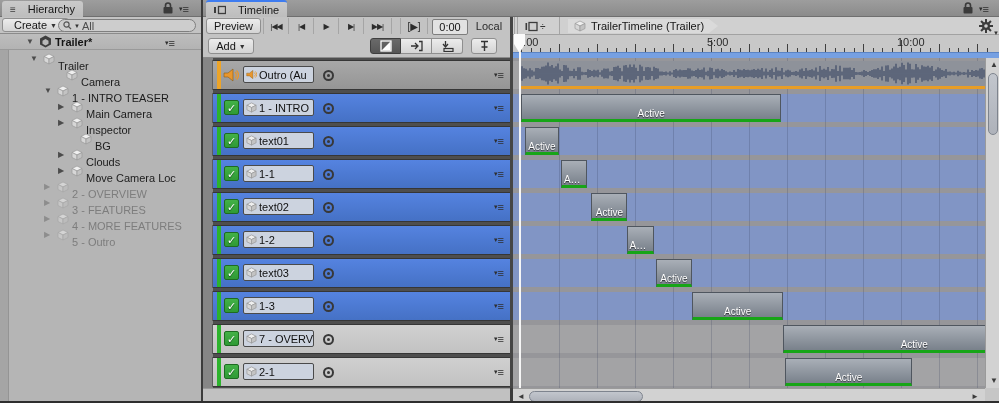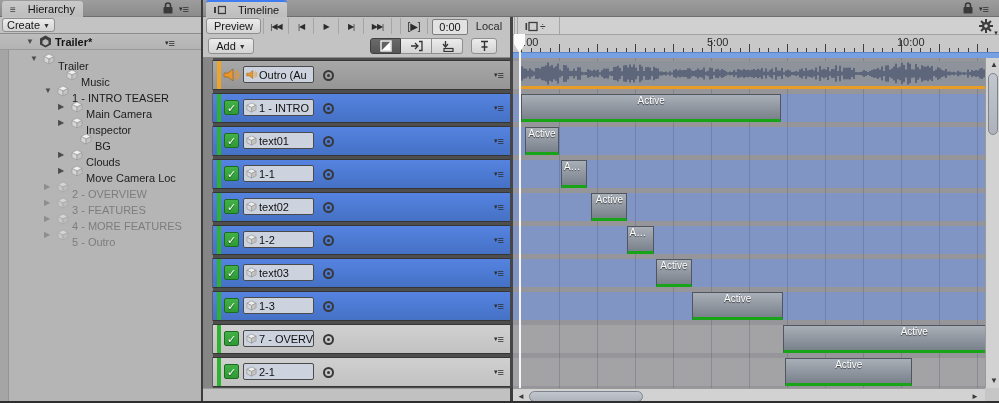--- a/index.html
+++ b/index.html
@@ -70,21 +70,21 @@
   .rec{position:absolute;left:110px;top:9px;width:11px;height:11px;border:2px solid #383838;border-radius:50%;box-sizing:border-box;}
   .rec::after{content:"";position:absolute;left:2px;top:2px;width:3px;height:3px;border-radius:50%;background:#383838;}
   .tmenu{position:absolute;right:6px;top:8px;}
   
   .clips{background:#96969a;overflow:hidden;}
   .band{position:absolute;left:0;width:472px;height:28px;}
   .band.sel{background:#8195c5;}
   .band.unsel{background:#a3a3a5;}
   .gline{position:absolute;top:0;bottom:0;width:1px;background:rgba(50,60,92,.22);z-index:2;}
   .clip{position:absolute;height:28px;box-sizing:border-box;border:1px solid #4f565f;border-bottom:3px solid #17a517;
-        background:linear-gradient(#a9afb7,#79818b);z-index:3;display:flex;align-items:flex-start;justify-content:center;
+        background:linear-gradient(#a9afb7,#79818b);z-index:3;display:flex;align-items:flex-end;justify-content:center;
         overflow:hidden;}
   .clip .cl{color:#fff;font-size:10px;text-shadow:0 1px 1px rgba(0,0,0,.65);white-space:nowrap;overflow:hidden;
         text-overflow:ellipsis;padding:0 2px;}
   .aclip{position:absolute;height:28px;box-sizing:border-box;background:#8e929a;border-bottom:3px solid #e79d26;z-index:3;overflow:hidden;}
   .phline{position:absolute;width:1.5px;background:#f6f6f6;z-index:15;}
   .phmarker{position:absolute;width:11px;height:19px;background:#fbfbfb;z-index:16;
             clip-path:polygon(0 0,100% 0,100% 52%,50% 100%,0 52%);filter:drop-shadow(0 0 1px #777);}
   
   .sbar{background:#d2d2d2;box-sizing:border-box;}
   .sthumb{position:absolute;background:linear-gradient(#c2c6cd,#aeb2ba);border:1px solid #7e848e;border-radius:6px;box-sizing:border-box;}
@@ -106,24 +106,34 @@
         <span>
           <svg width="10" height="12" viewBox="0 0 10 12">
               <rect x="0.5" y="5" width="9" height="6.5" rx="1" fill="#3a3a3a"></rect>
               <path d="M2.5 5V3.5a2.5 2.5 0 0 1 5 0V5" stroke="#3a3a3a" stroke-width="1.6" fill="none"></path>
             </svg>
         </span>
         <span class="menuglyph"><i>▾</i>≡</span>
       </div>
     </div>
     <div class="abs htoolbar" style="left:0;top:17px;width:201px;height:17px;">
-      <button class="btn abs" style="left:2px;top:1px;height:14px;width:53px;">
+      <button class="btn abs" style="left:2px;top:1px;height:14px;width:67px;">
         <span>Create</span>
           <span class="carat">▼</span>
       </button>
+      <div class="search">
+        <span style="line-height:0;">
+          <svg width="9" height="9" viewBox="0 0 9 9">
+              <circle cx="3.5" cy="3.5" r="2.6" fill="none" stroke="#555" stroke-width="1.2"></circle>
+              <path d="M5.6 5.6 L8 8" stroke="#555" stroke-width="1.2"></path>
+            </svg>
+        </span>
+        <span class="carat" style="font-size:6px;">▼</span>
+        <span>All</span>
+      </div>
     </div>
     <div class="abs scene-row" style="left:0;top:34px;width:201px;height:16px;">
       <span class="arrow" style="margin-left:26px;width:13px;">▼</span>
       <span style="margin-right:3px;line-height:0;">
         <svg width="13" height="13" viewBox="0 0 13 13">
             <path d="M6.5 0.5 L12 3.5 L12 9.5 L6.5 12.5 L1 9.5 L1 3.5 Z" fill="#3f3f3f"></path>
             <path d="M6.5 4 L9.5 5.7 L9.5 8.8 L6.5 10.5 L3.5 8.8 L3.5 5.7 Z" fill="#b9b9b9"></path>
           </svg>
       </span>
       <span style="font-weight:bold;">Trailer*</span>
@@ -140,21 +150,21 @@
             </svg></span>
           <span class="hlabel">Trailer</span>
         </div>
         <div class="hrow" style="padding-left: 35px;">
           <span class="arrow" style="width: 22px;"></span>
           <span class="cicon"><svg width="12" height="12" viewBox="0 0 12 12">
               <path d="M6 1 L11 3.5 L6 6 L1 3.5 Z" fill="#efefef" stroke="#9a9a9a" stroke-width="0.7"></path>
               <path d="M1 3.5 L6 6 L6 11 L1 8.5 Z" fill="#d7d7d7" stroke="#9a9a9a" stroke-width="0.7"></path>
               <path d="M11 3.5 L6 6 L6 11 L11 8.5 Z" fill="#c3c3c3" stroke="#9a9a9a" stroke-width="0.7"></path>
             </svg></span>
-          <span class="hlabel">Music</span>
+          <span class="hlabel">Camera</span>
         </div>
         <div class="hrow" style="padding-left: 35px;">
           <span class="arrow" style="width: 13px;">▼</span>
           <span class="cicon"><svg width="12" height="12" viewBox="0 0 12 12">
               <path d="M6 1 L11 3.5 L6 6 L1 3.5 Z" fill="#efefef" stroke="#9a9a9a" stroke-width="0.7"></path>
               <path d="M1 3.5 L6 6 L6 11 L1 8.5 Z" fill="#d7d7d7" stroke="#9a9a9a" stroke-width="0.7"></path>
               <path d="M11 3.5 L6 6 L6 11 L11 8.5 Z" fill="#c3c3c3" stroke="#9a9a9a" stroke-width="0.7"></path>
             </svg></span>
           <span class="hlabel">1 - INTRO TEASER</span>
         </div>
@@ -320,20 +330,28 @@
       <div class="abs sep" style="left:1px;top:0;width:1px;height:17px;background:#a5a5a5;"></div>
       <div class="abs sep" style="left:4px;top:0;width:1px;height:17px;background:#a5a5a5;"></div>
       <div class="abs" style="left:12px;top:2px;width:30px;height:14px;display:flex;align-items:center;gap:2px;">
         <svg width="13" height="11" viewBox="0 0 13 11">
             <rect x="0.5" y="2" width="1.6" height="7" fill="#3c3c3c"></rect>
             <rect x="4" y="1.5" width="8" height="8" fill="none" stroke="#3c3c3c" stroke-width="1.3"></rect>
           </svg>
         <span style="font-size:10px;color:#333;">÷</span>
       </div>
       <div class="abs sep" style="left:46px;top:0;width:1px;height:17px;background:#a5a5a5;"></div>
+      <div class="crumb">
+        <span class="cicon" style="width:12px;height:12px;"><svg width="12" height="12" viewBox="0 0 12 12">
+              <path d="M6 1 L11 3.5 L6 6 L1 3.5 Z" fill="#efefef" stroke="#9a9a9a" stroke-width="0.7"></path>
+              <path d="M1 3.5 L6 6 L6 11 L1 8.5 Z" fill="#d7d7d7" stroke="#9a9a9a" stroke-width="0.7"></path>
+              <path d="M11 3.5 L6 6 L6 11 L11 8.5 Z" fill="#c3c3c3" stroke="#9a9a9a" stroke-width="0.7"></path>
+            </svg></span>
+        <span style="white-space:nowrap;">TrailerTimeline (Trailer)</span>
+      </div>
       <div class="abs" style="left:465px;top:1px;">
         <svg width="16" height="16" viewBox="0 0 16 16">
             <g fill="#3c3c3c">
               <rect x="7" y="1" width="2" height="14"></rect>
               <rect x="1" y="7" width="14" height="2"></rect>
               <rect x="7" y="1" width="2" height="14" transform="rotate(45 8 8)"></rect>
               <rect x="7" y="1" width="2" height="14" transform="rotate(-45 8 8)"></rect>
               <circle cx="8" cy="8" r="4" fill="#3c3c3c"></circle>
               <circle cx="8" cy="8" r="1.8" fill="#d0d0d0"></circle>
             </g>

